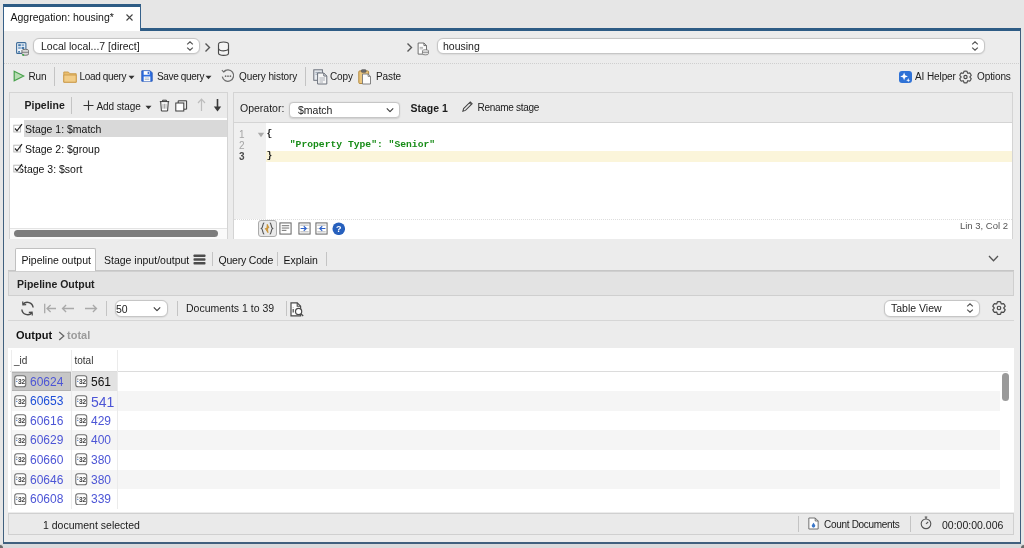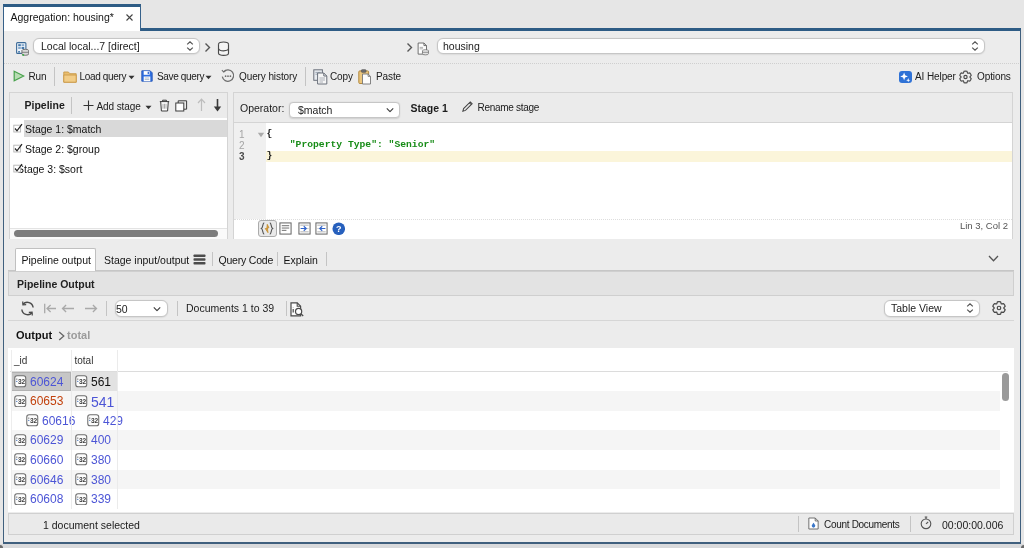--- a/index.html
+++ b/index.html
@@ -346,31 +346,31 @@
         <span class="abs" style="left:91px;top:3px;font-size:12px;color:#111;">561</span>
       </div>
 <div class="abs" style="left:10.5px;top:391.1px;width:989.5px;height:19.6px;background:#f5f5f5;"></div>
 <div class="abs" style="left:0;top:391.1px;width:140px;height:19.6px;">
         <svg class="abs" style="left:14px;top:3.5px;" width="12.5" height="12.5" viewBox="0 0 13 13">
           <rect x="0.8" y="0.8" width="11.4" height="11.4" rx="2.4" fill="#fcfcfc" stroke="#6e6e6e" stroke-width="1.1"></rect>
           <circle cx="2.9" cy="4.2" r=".65" fill="#555"></circle>
           <circle cx="2.9" cy="6.6" r=".65" fill="#2a5fb0"></circle>
           <text x="7.8" y="9.2" text-anchor="middle" font-size="6.8" font-weight="bold" fill="#3c3c3c" font-family="Liberation Sans">32</text>
         </svg>
-        <span class="abs" style="left:30px;top:3px;font-size:12px;color:#c2410c;">60653</span>
+        <span class="abs" style="left:30px;top:3px;font-size:12px;color:#1d4ed8;">60653</span>
         <svg class="abs" style="left:75px;top:3.5px;" width="12.5" height="12.5" viewBox="0 0 13 13">
           <rect x="0.8" y="0.8" width="11.4" height="11.4" rx="2.4" fill="#fcfcfc" stroke="#6e6e6e" stroke-width="1.1"></rect>
           <circle cx="2.9" cy="4.2" r=".65" fill="#555"></circle>
           <circle cx="2.9" cy="6.6" r=".65" fill="#2a5fb0"></circle>
           <text x="7.8" y="9.2" text-anchor="middle" font-size="6.8" font-weight="bold" fill="#3c3c3c" font-family="Liberation Sans">32</text>
         </svg>
         <span class="abs" style="left:91px;top:3px;font-size:14px;color:#4c55d6;">541</span>
       </div>
 <div class="abs" style="left:10.5px;top:410.7px;width:989.5px;height:19.6px;background:#ffffff;"></div>
-<div class="abs" style="left:0;top:410.7px;width:140px;height:19.6px;margin-left:12px;">
+<div class="abs" style="left:0;top:410.7px;width:140px;height:19.6px;">
         <svg class="abs" style="left:14px;top:3.5px;" width="12.5" height="12.5" viewBox="0 0 13 13">
           <rect x="0.8" y="0.8" width="11.4" height="11.4" rx="2.4" fill="#fcfcfc" stroke="#6e6e6e" stroke-width="1.1"></rect>
           <circle cx="2.9" cy="4.2" r=".65" fill="#555"></circle>
           <circle cx="2.9" cy="6.6" r=".65" fill="#2a5fb0"></circle>
           <text x="7.8" y="9.2" text-anchor="middle" font-size="6.8" font-weight="bold" fill="#3c3c3c" font-family="Liberation Sans">32</text>
         </svg>
         <span class="abs" style="left:30px;top:3px;font-size:12px;color:#4c55d6;">60616</span>
         <svg class="abs" style="left:75px;top:3.5px;" width="12.5" height="12.5" viewBox="0 0 13 13">
           <rect x="0.8" y="0.8" width="11.4" height="11.4" rx="2.4" fill="#fcfcfc" stroke="#6e6e6e" stroke-width="1.1"></rect>
           <circle cx="2.9" cy="4.2" r=".65" fill="#555"></circle>

